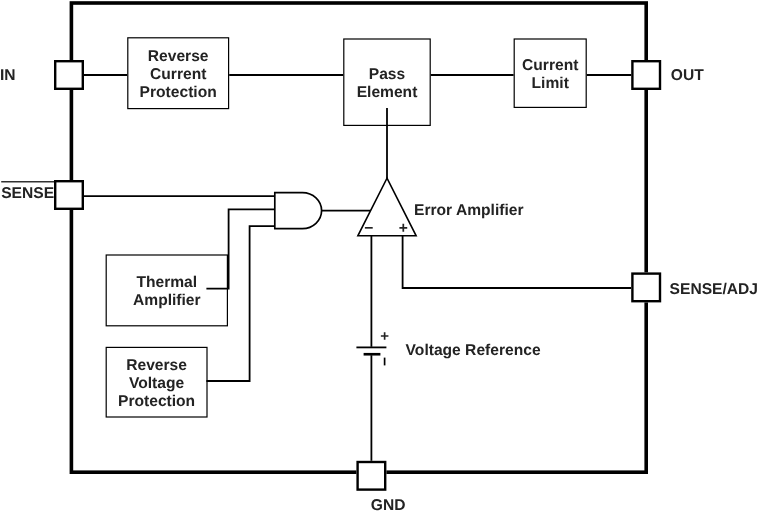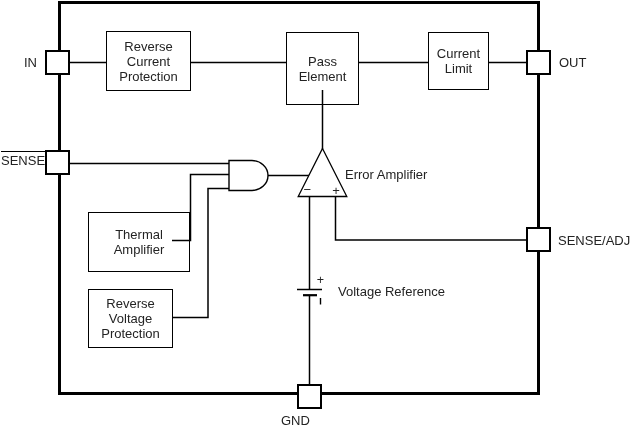--- a/index.html
+++ b/index.html
@@ -1,18 +1,18 @@
 <!DOCTYPE html>
 <html><head>
 <meta charset="utf-8">
 <style>
   html,body{margin:0;padding:0;background:#ffffff;}
   .canvas{
     position:relative;width:634px;height:431px;background:#ffffff;
-    font-family:"Liberation Sans",sans-serif;color:#232323;overflow:hidden;
+    font-family:"Liberation Sans",sans-serif;color:#232323;overflow:hidden;font-weight:bold;
   }
   .outer-box{
     position:absolute;left:58px;top:1px;width:482px;height:394px;
     border:3px solid #000;box-sizing:border-box;background:transparent;z-index:1;
   }
   .block{
     position:absolute;background:#fff;border:1.4px solid #000;box-sizing:border-box;
     display:flex;flex-direction:column;justify-content:center;align-items:center;
     font-size:13px;line-height:15px;text-align:center;z-index:2;
   }
@@ -28,26 +28,26 @@
     position:absolute;width:25px;height:25px;background:#fff;border:2px solid #000;
     box-sizing:border-box;z-index:3;
   }
   #pin-in   {left:45px;top:50px}
   #pin-shdn {left:45px;top:150px}
   #pin-out  {left:526px;top:50px}
   #pin-sense{left:526px;top:227px}
   #pin-gnd  {left:297px;top:384px}
 
   .lbl{position:absolute;font-size:13px;line-height:14px;white-space:nowrap;z-index:4;}
-  #lbl-in    {left:0;top:56px;width:37px;text-align:right}
+  #lbl-in    {left:0;top:56px;width:37px;}
   #lbl-shdn  {left:1px;top:151px}
   #lbl-shdn .overline{display:inline-block;border-top:1.3px solid #000;padding-top:1.5px}
   #lbl-out   {left:559px;top:56px}
   #lbl-sense {left:558px;top:234px}
-  #lbl-gnd   {left:281px;top:414px;width:43px;text-align:left}
+  #lbl-gnd   {left:302px;top:414px;width:43px;text-align:center}
   #lbl-erramp{left:345px;top:168px}
   #lbl-vref  {left:338px;top:285px}
 
   svg line, svg polyline, svg path{vector-effect:non-scaling-stroke}
   svg text{font-family:"Liberation Sans",sans-serif;fill:#232323}
 </style>
 </head>
 <body>
 
 <div class="canvas">

